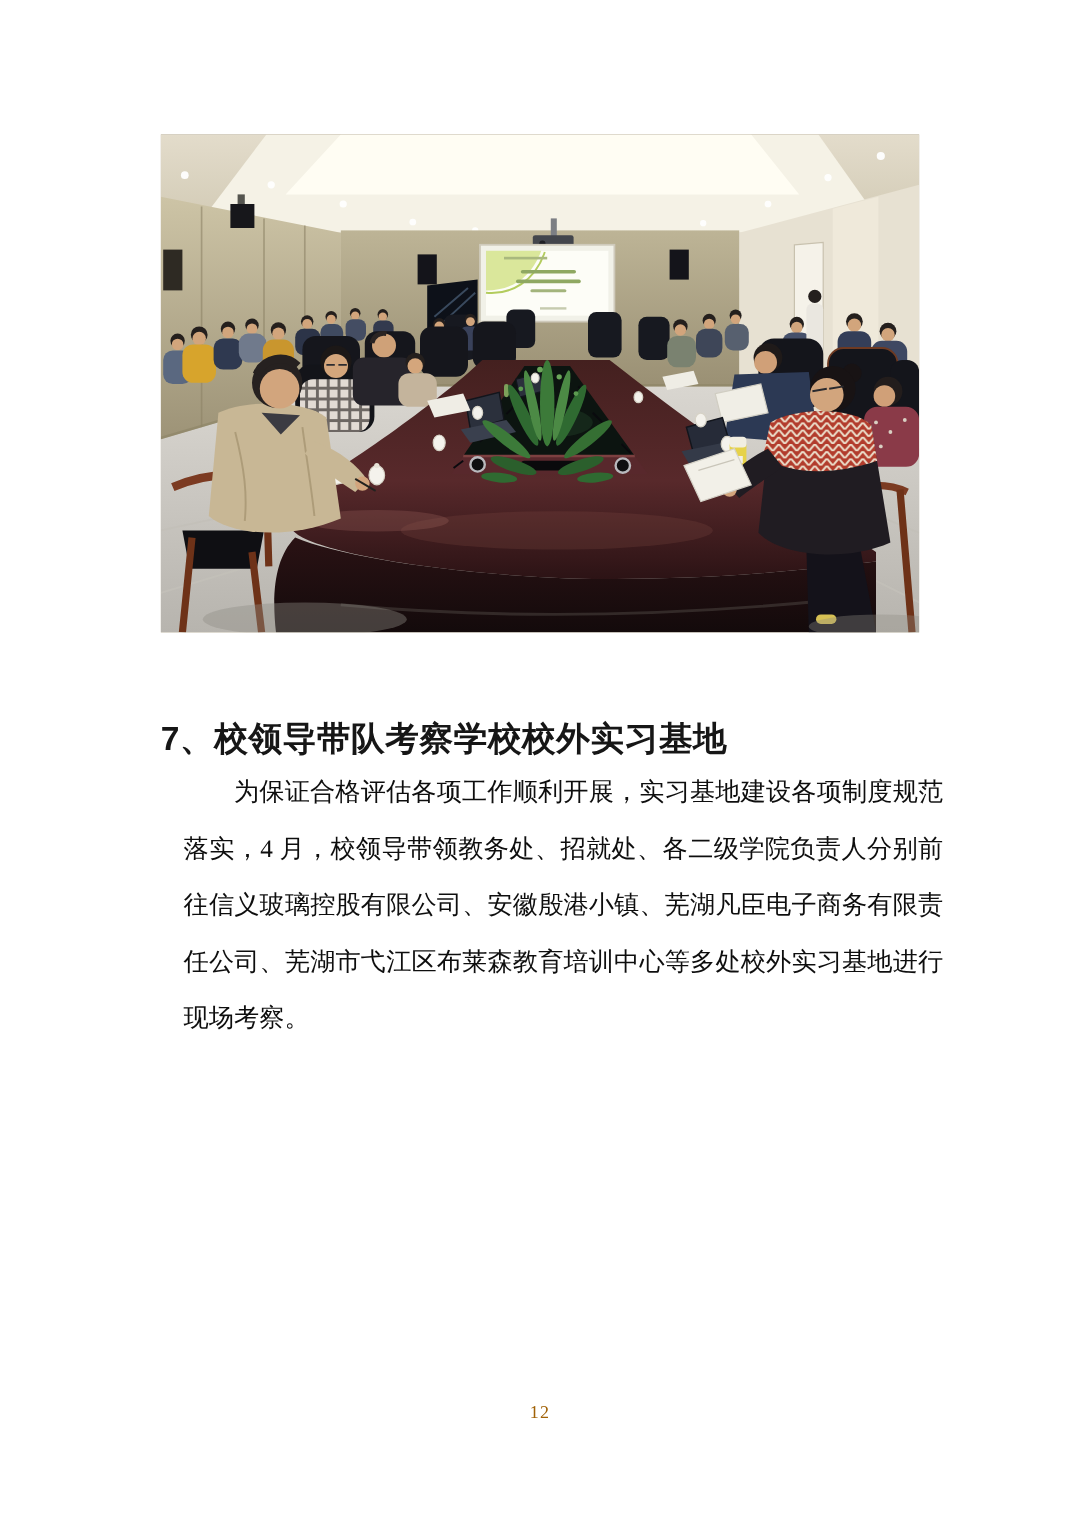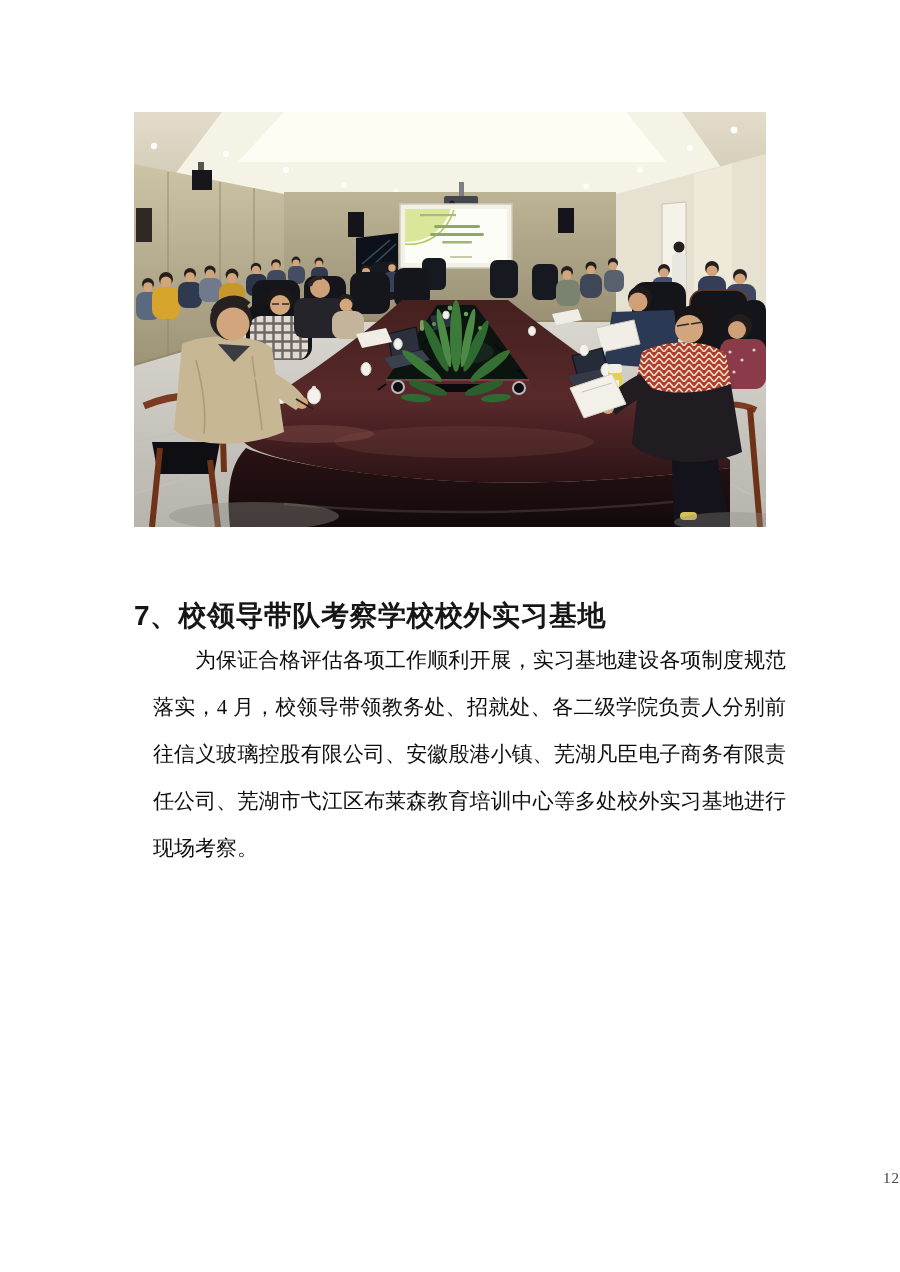--- a/index.html
+++ b/index.html
@@ -19,22 +19,22 @@
     font-size:28px; line-height:36px; color:#161616; letter-spacing:0.5px;
     white-space:nowrap;
   }
   .bodytext {
     position:absolute; left:134px; top:637px; width:633px;
     font-size:21px; line-height:47px; text-align:justify;
     text-justify:inter-character; word-break:break-all; color:#0e0e0e;margin-left:19px;
   }
   .bodytext p { text-indent:2em; margin:0; }
   .pagenum {
-    position:absolute; left:0; top:1170px; width:100%; text-align:right;
-    font-size:15px; letter-spacing:1px; color:#404040;
+    position:absolute; left:0; top:1170px; width:100%; text-align:center;
+    font-size:15px; letter-spacing:1px; color:#a16207;
     font-family:"Liberation Serif", serif;
   }
 </style>
 </head>
 <body>
 
 <div class="page">
 
   <figure class="photo">
     <svg viewBox="0 0 632 415" preserveAspectRatio="none">

